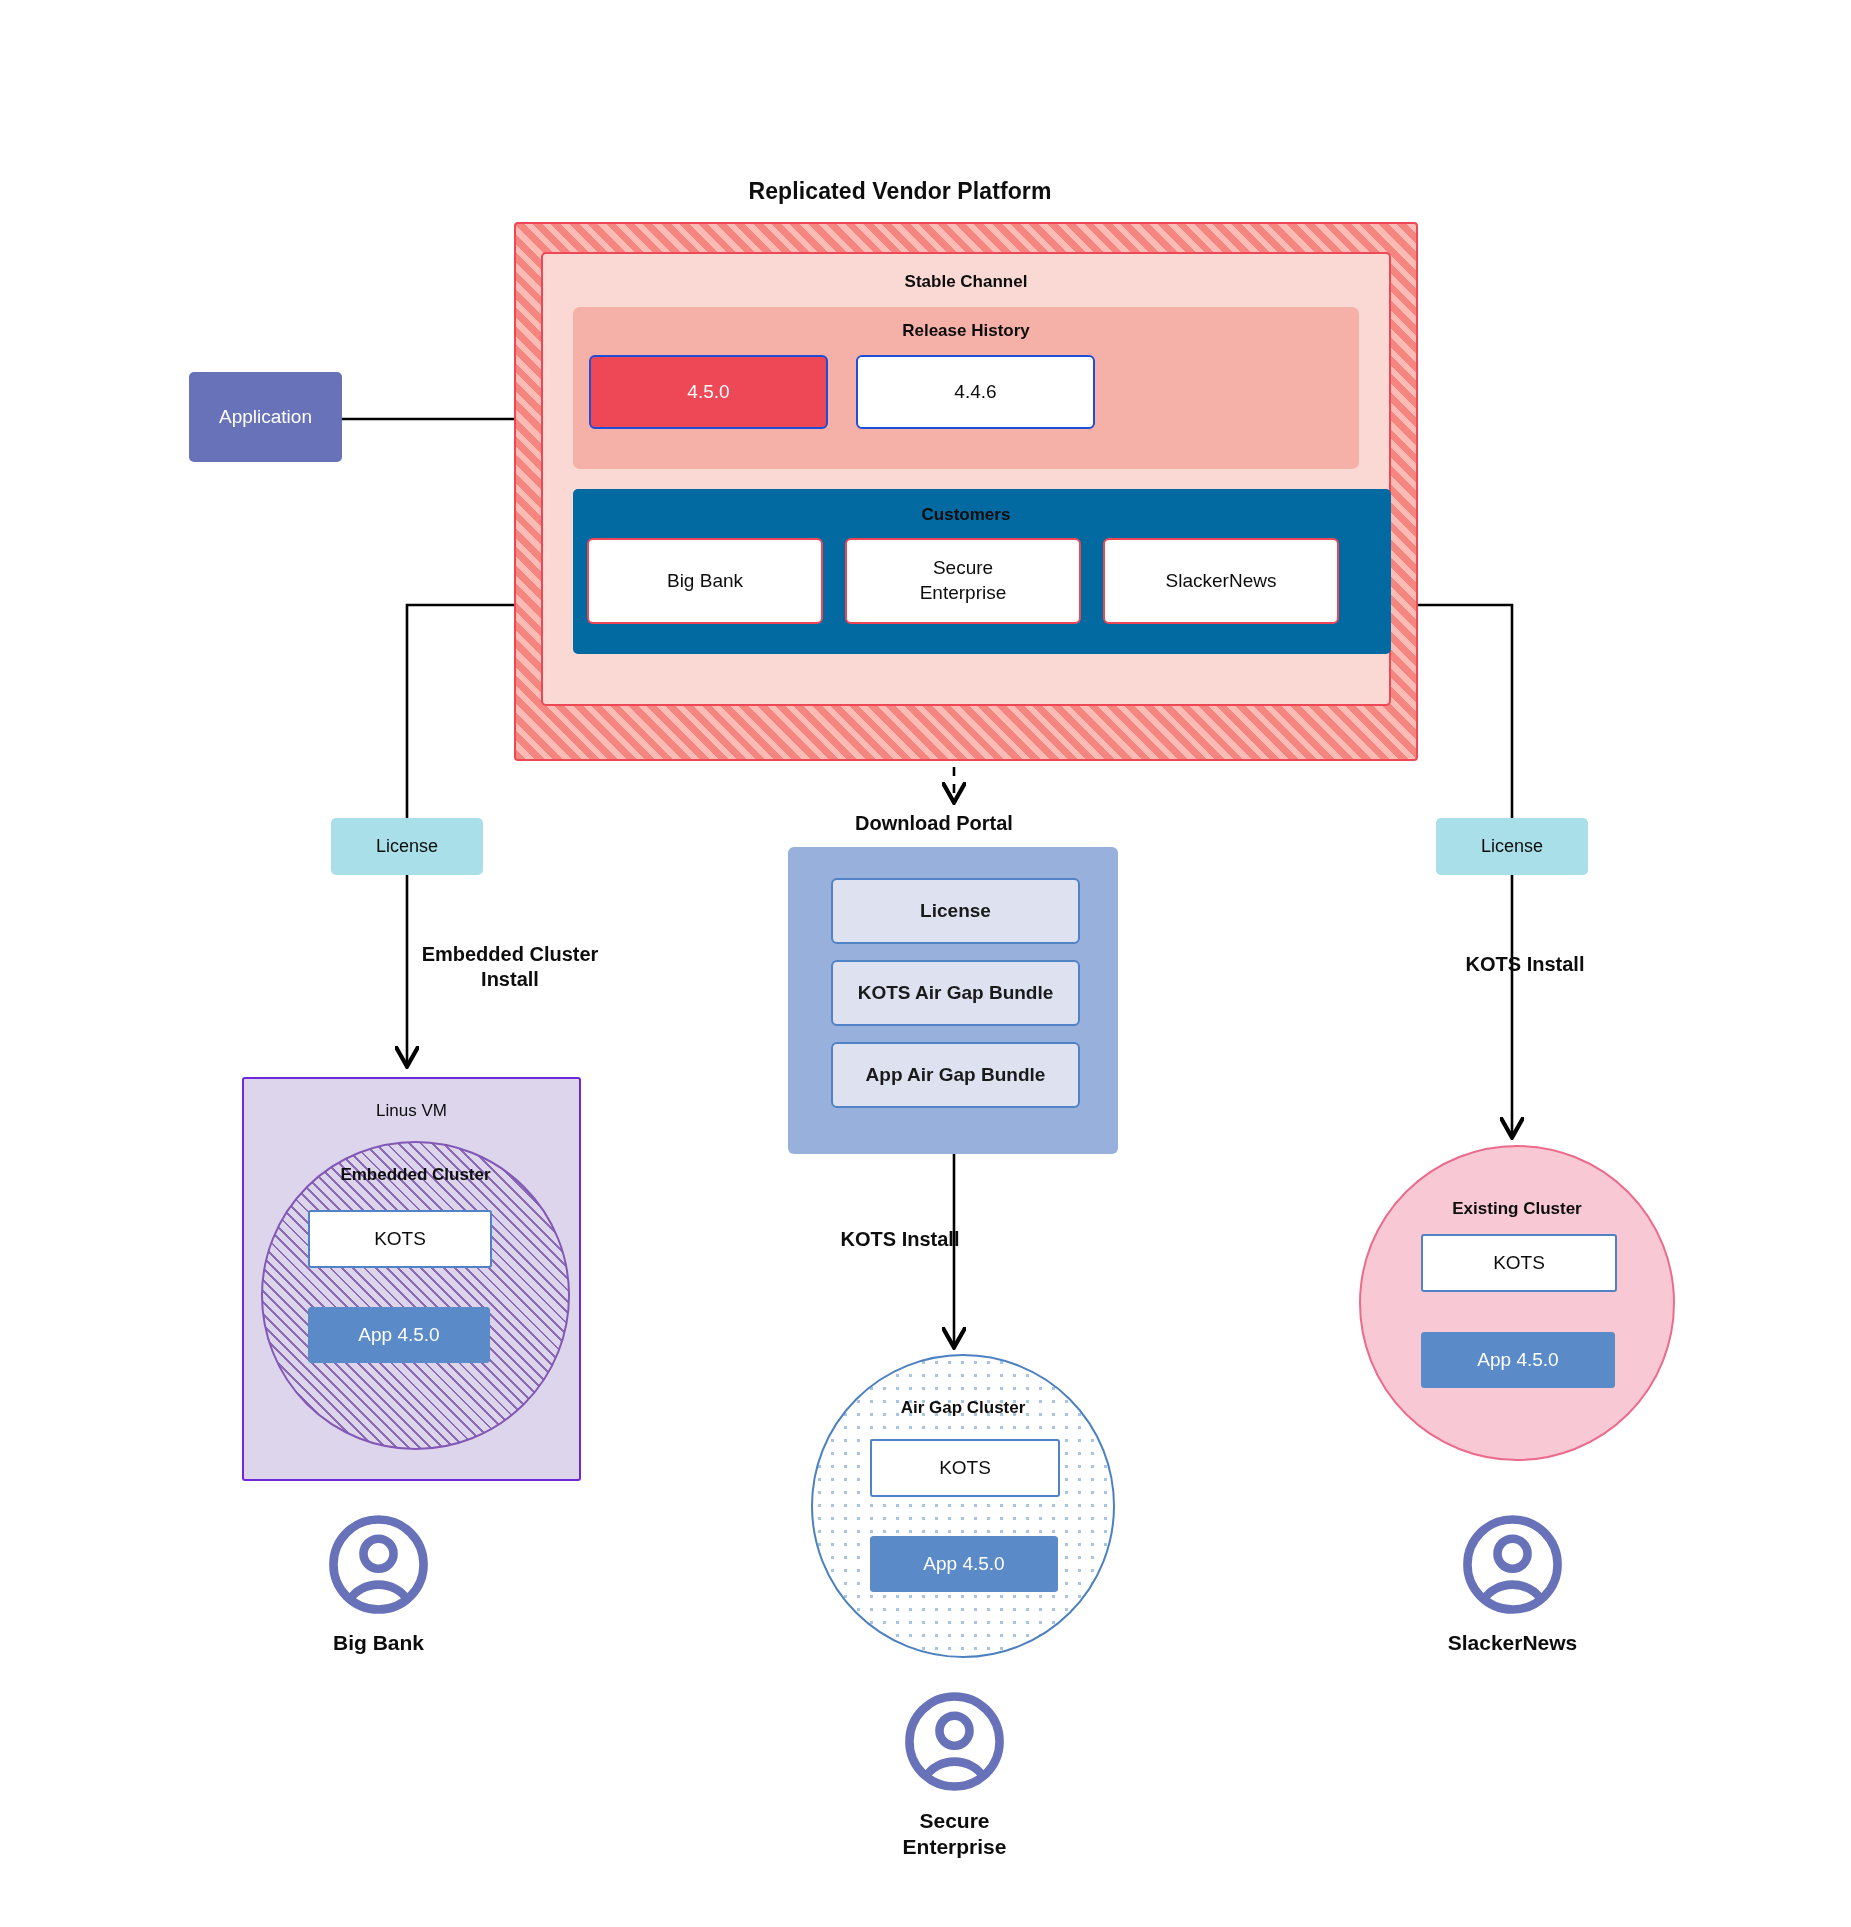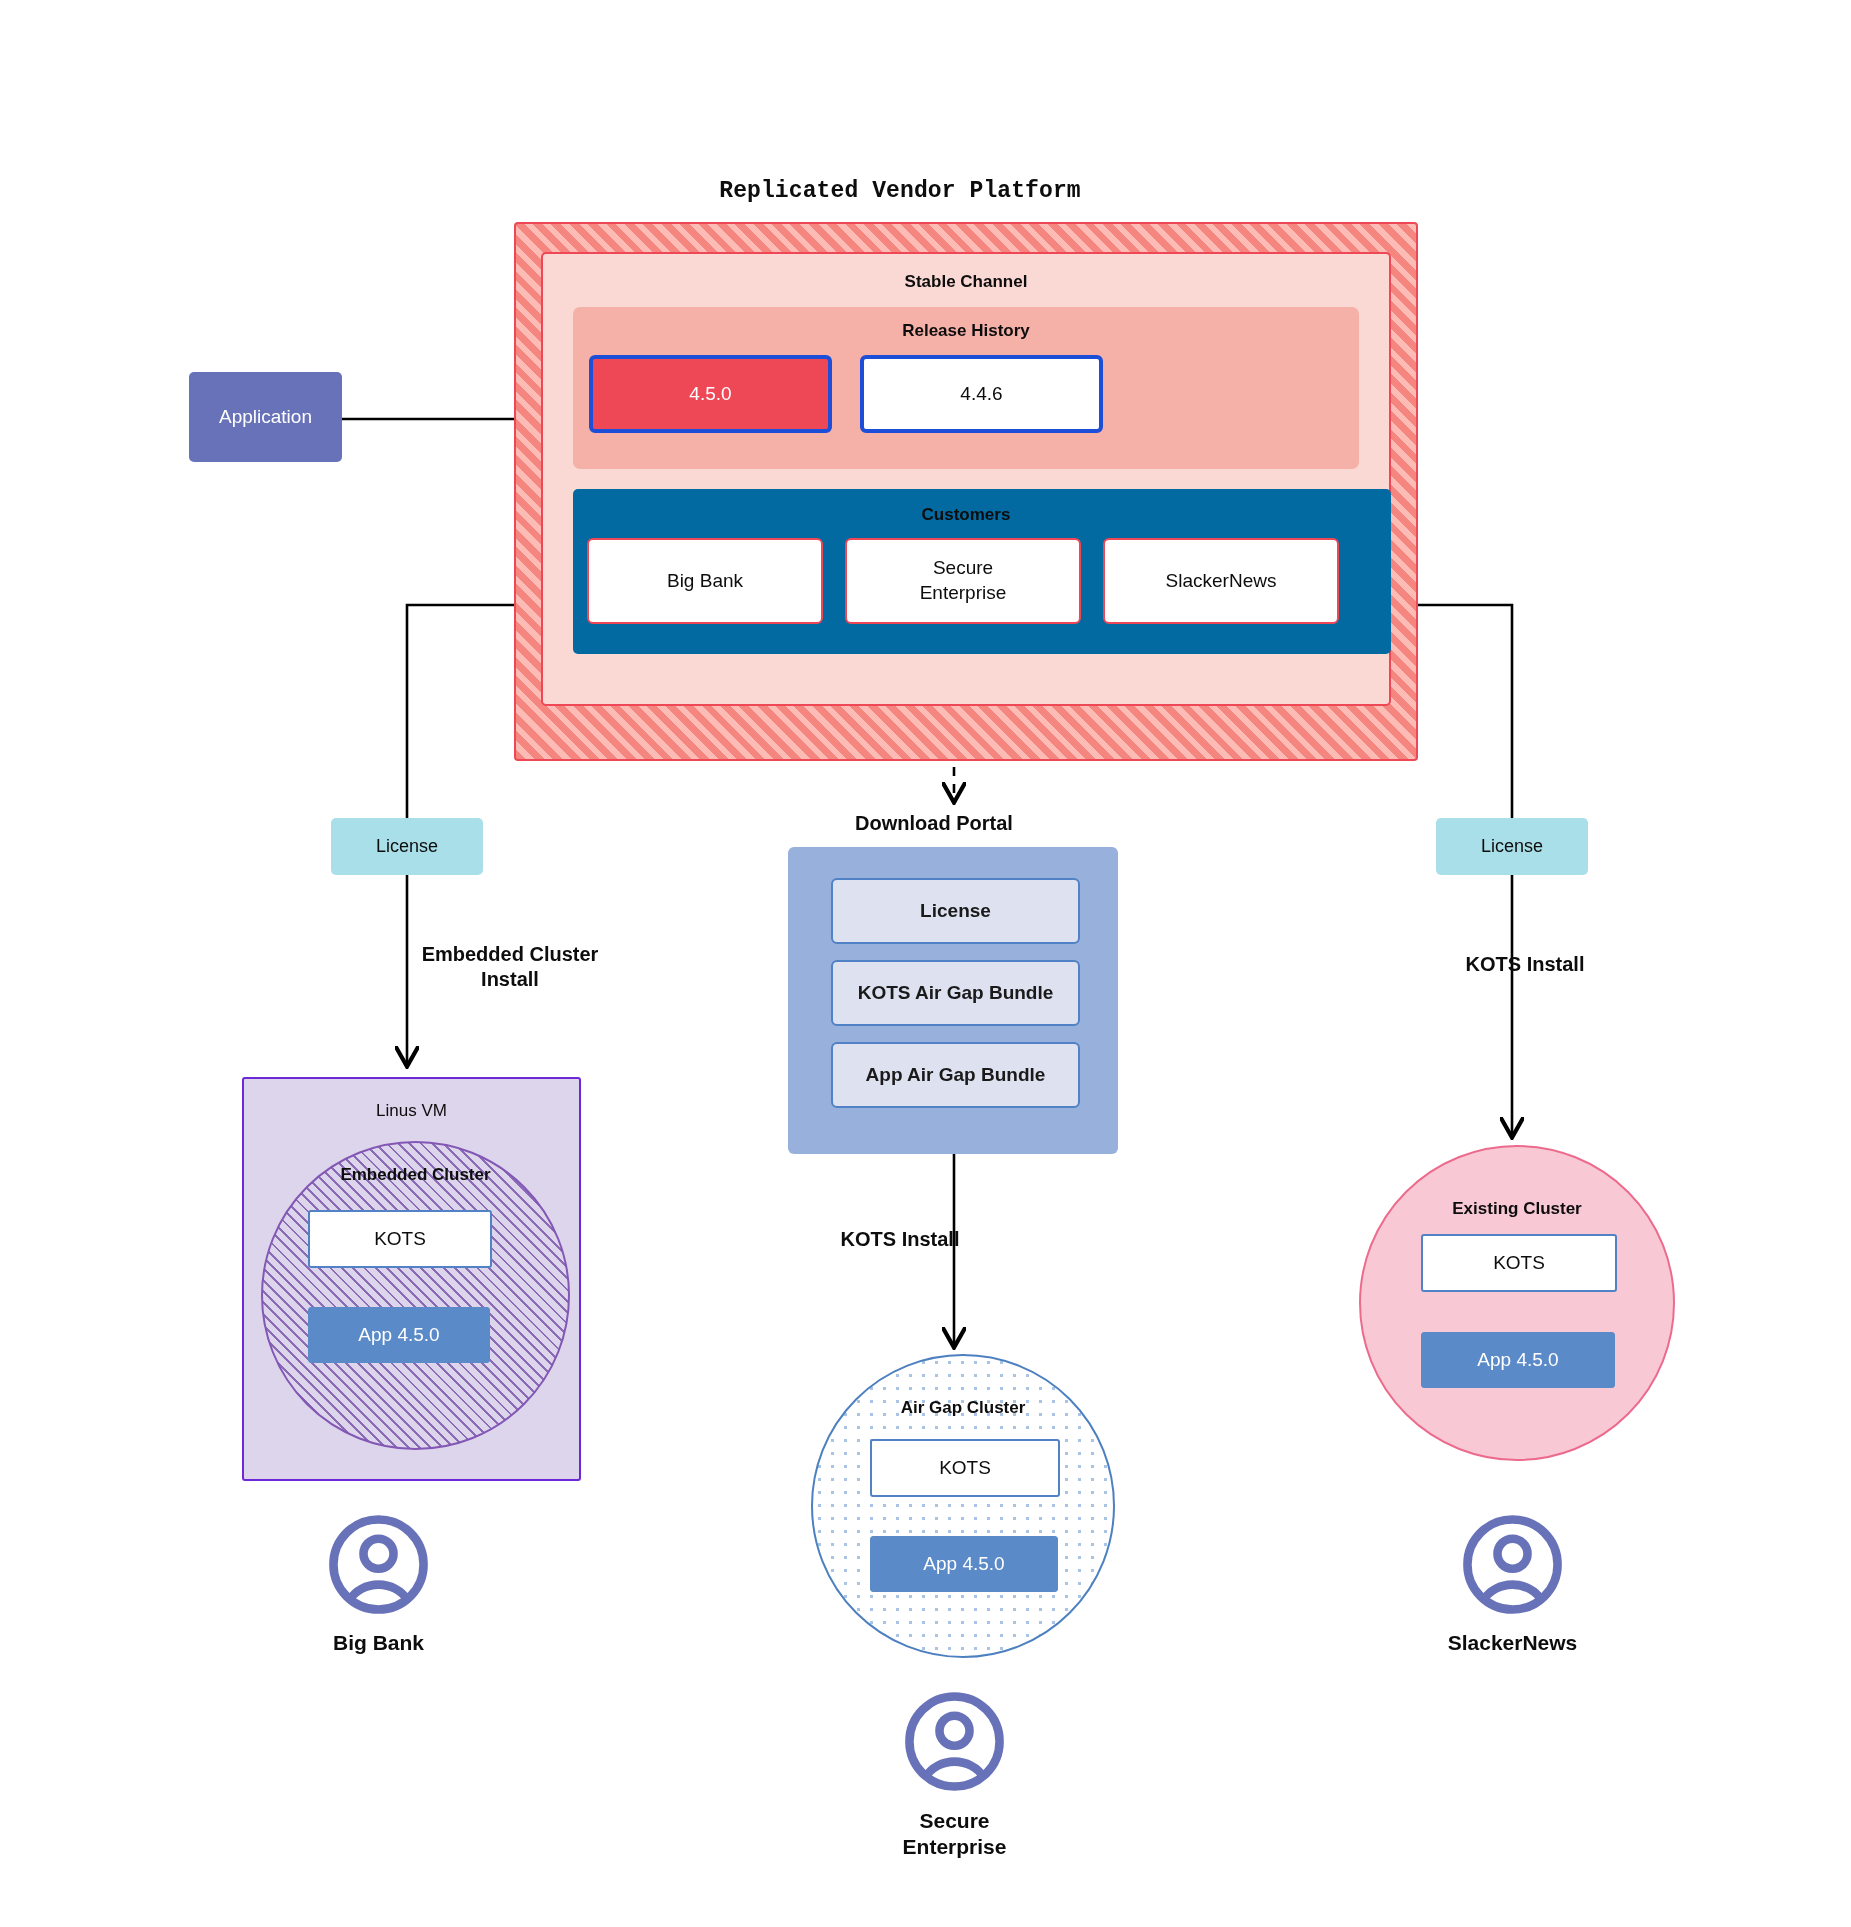--- a/index.html
+++ b/index.html
@@ -5,21 +5,21 @@
   html,body{margin:0;padding:0;background:#ffffff;}
   body{
     width:1851px;height:1927px;position:relative;overflow:hidden;
     font-family:"Liberation Sans", sans-serif;
     color:#0d0d0d;
   }
   .abs{position:absolute;}
   .ctr{display:flex;align-items:center;justify-content:center;text-align:center;}
 
   
-  .title-lg{font-size:23px;font-weight:700;letter-spacing:.1px;font-family:Liberation Mono, monospace;}
+  .title-lg{font-size:23px;font-weight:700;letter-spacing:.1px;}
   .title-md{font-size:20px;font-weight:700;}
   .title-sm{font-size:17px;font-weight:700;}
   .lbl{font-size:17px;font-weight:400;}
   .lbl-b{font-size:20px;font-weight:700;}
 
   
   #vendor-platform{
     left:514px;top:222px;width:900px;height:535px;
     background-color:#f4857f;
     background-image:repeating-linear-gradient(45deg,
@@ -33,21 +33,21 @@
     background:#fad9d4;border:2px solid #ee4857;border-radius:5px;
   }
   #stable-channel-title{left:0;top:18px;width:846px;}
   #release-history{
     left:30px;top:53px;width:786px;height:162px;
     background:#f5b0a8;border-radius:7px;
   }
   #release-history-title{left:0;top:14px;width:786px;}
   #releases{left:0;top:48px;width:786px;display:flex;gap:28px;padding-left:16px;box-sizing:border-box;}
   .release{
-    width:235px;height:70px;border:4px solid #1d4ed8;border-radius:6px;
+    width:235px;height:70px;border:2px solid #1d4ed8;border-radius:6px;
     font-size:19px;font-weight:400;
   }
   .release.current{background:#ee4857;color:#ffffff;}
   .release.old{background:#ffffff;color:#0d0d0d;}
 
   #customers{
     left:30px;top:235px;width:786px;height:165px;
     background:#0369a1;border-radius:5px;padding-left:32px;
   }
   #customers-title{left:0;top:16px;width:786px;}

